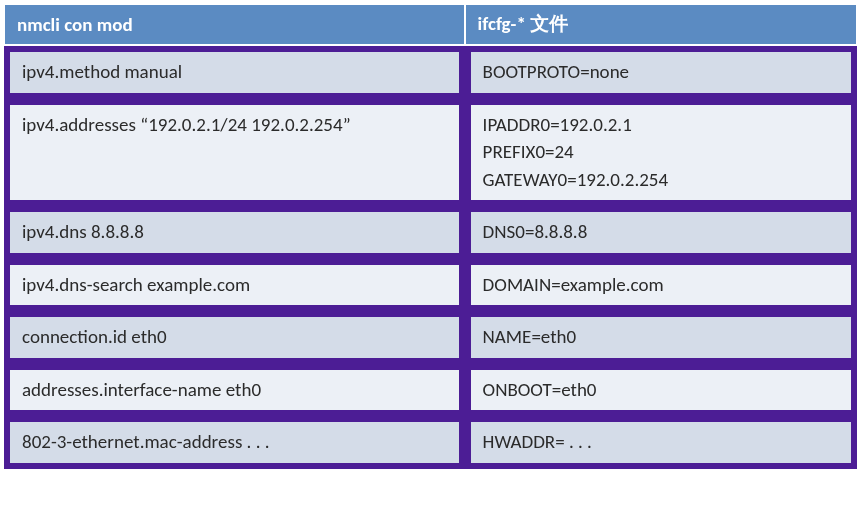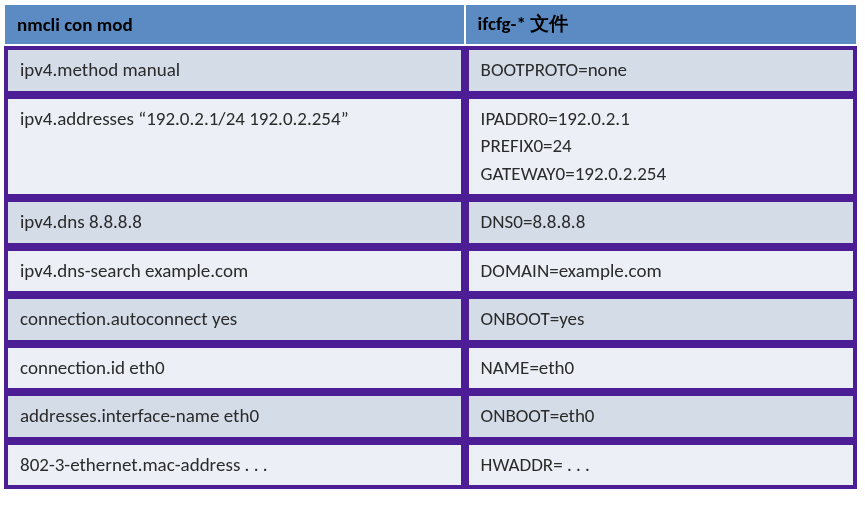--- a/index.html
+++ b/index.html
@@ -16,30 +16,30 @@
     box-sizing: border-box;
     padding: 4px 8px 4px 4px;
   }
   table {
     width: 100%;
     border-collapse: separate;
     border-spacing: 0;
   }
   th {
     background: #5b8bc2;
-    color: #000000;
+    color: #ffffff;
     font-weight: 700;
     text-align: left;
     padding: 6px 12px 7px 12px;
     border: 1px solid #ffffff;
     border-bottom-width: 2px;
   }
   td {
     padding: 6px 12px 7px 12px;
-    border: 4px solid #4c1d95;
+    border: 6px solid #4c1d95;
     vertical-align: top;
     line-height: 1.45;
   }
   tbody tr:nth-child(odd) td {
     background: #d4dce8;
   }
   tbody tr:nth-child(even) td {
     background: #ecf0f6;
   }
   col.left  { width: 54%; }
@@ -74,24 +74,20 @@
       </tr>
       <tr>
         <td>ipv4.dns 8.8.8.8</td>
         <td>DNS0=8.8.8.8</td>
       </tr>
       <tr>
         <td>ipv4.dns-search example.com</td>
         <td>DOMAIN=example.com</td>
       </tr>
       <tr>
-        <td>connection.autoconnect yes</td>
-        <td>ONBOOT=yes</td>
-      </tr>
-      <tr>
         <td>connection.id eth0</td>
         <td>NAME=eth0</td>
       </tr>
       <tr>
         <td>addresses.interface-name eth0</td>
         <td>ONBOOT=eth0</td>
       </tr>
       <tr>
         <td>802-3-ethernet.mac-address . . .</td>
         <td>HWADDR= . . .</td>

